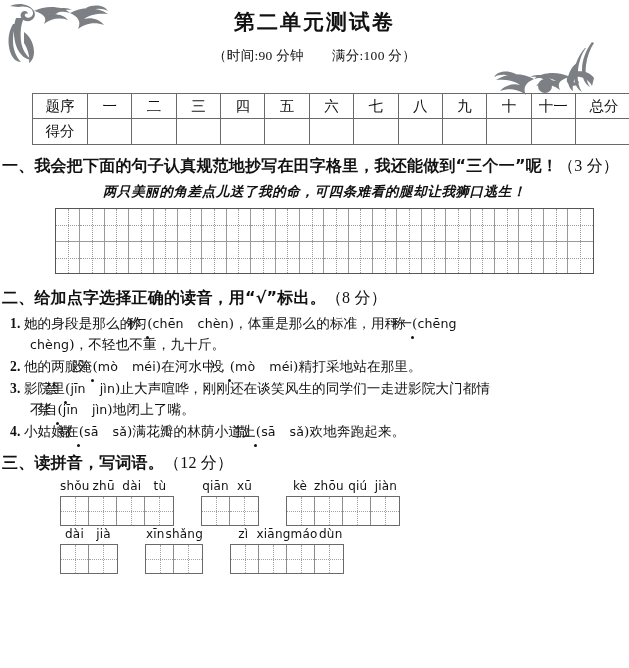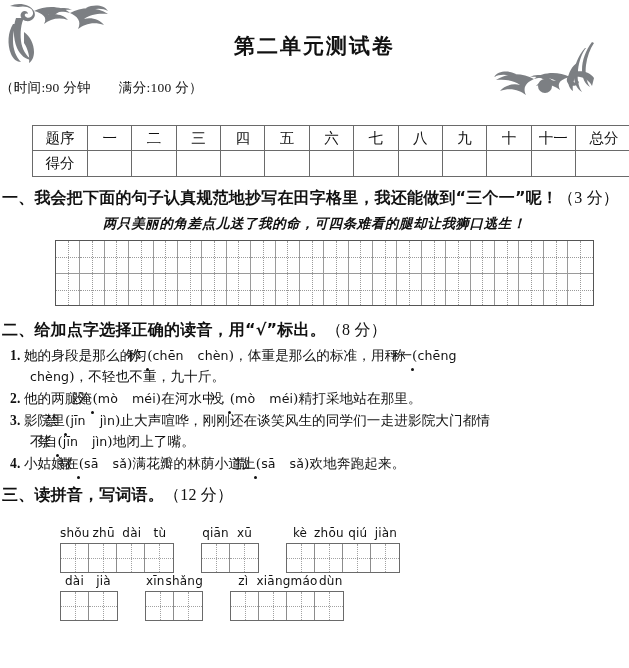--- a/index.html
+++ b/index.html
@@ -23,26 +23,27 @@
   }
   .ornament-tl { left: 4px; top: 2px; }
   .ornament-br { left: 482px; top: 40px; }
 
   
   .paper-title {
     text-align: center;
     font-size: 21px;
     font-weight: bold;
     letter-spacing: 2px;
-    padding-top: 32px;
+    padding-top: 8px;
     font-family: "DejaVu Serif", "Liberation Serif", serif;
   }
   .paper-subtitle {
+    text-align: center;
     font-size: 13.5px;
-    margin-top: 19px;
+    margin-top: 11px;
     letter-spacing: 0.3px;
   }
   .paper-subtitle .gap { display: inline-block; width: 28px; }
 
   
   .score-table-wrap { padding: 0 32px; margin-top: 28px; }
   table.score-table {
     border-collapse: collapse;
     width: 601px;
     table-layout: fixed;
@@ -138,21 +139,21 @@
     margin-left: -1.5px;
     bottom: -5px;
     width: 3px; height: 3px;
     border-radius: 50%;
     background: #111;
   }
   .py { font-family: "DejaVu Sans", "Liberation Sans", sans-serif; font-size: 12.6px; margin-top: 36px; }
   .sp { display: inline-block; width: 14px; }
 
   
-  .pinyin-block { margin-top: 20px; padding-left: 60px; }
+  .pinyin-block { margin-top: 5px; padding-left: 60px; }
   .pinyin-row {
     display: flex;
     align-items: flex-end;
     margin-bottom: 1px;
   }
   .pinyin-group { margin-right: 27px; }
   .pinyin-group:last-child { margin-right: 0; }
   .pinyin-text {
     display: flex;
     justify-content: space-around;

